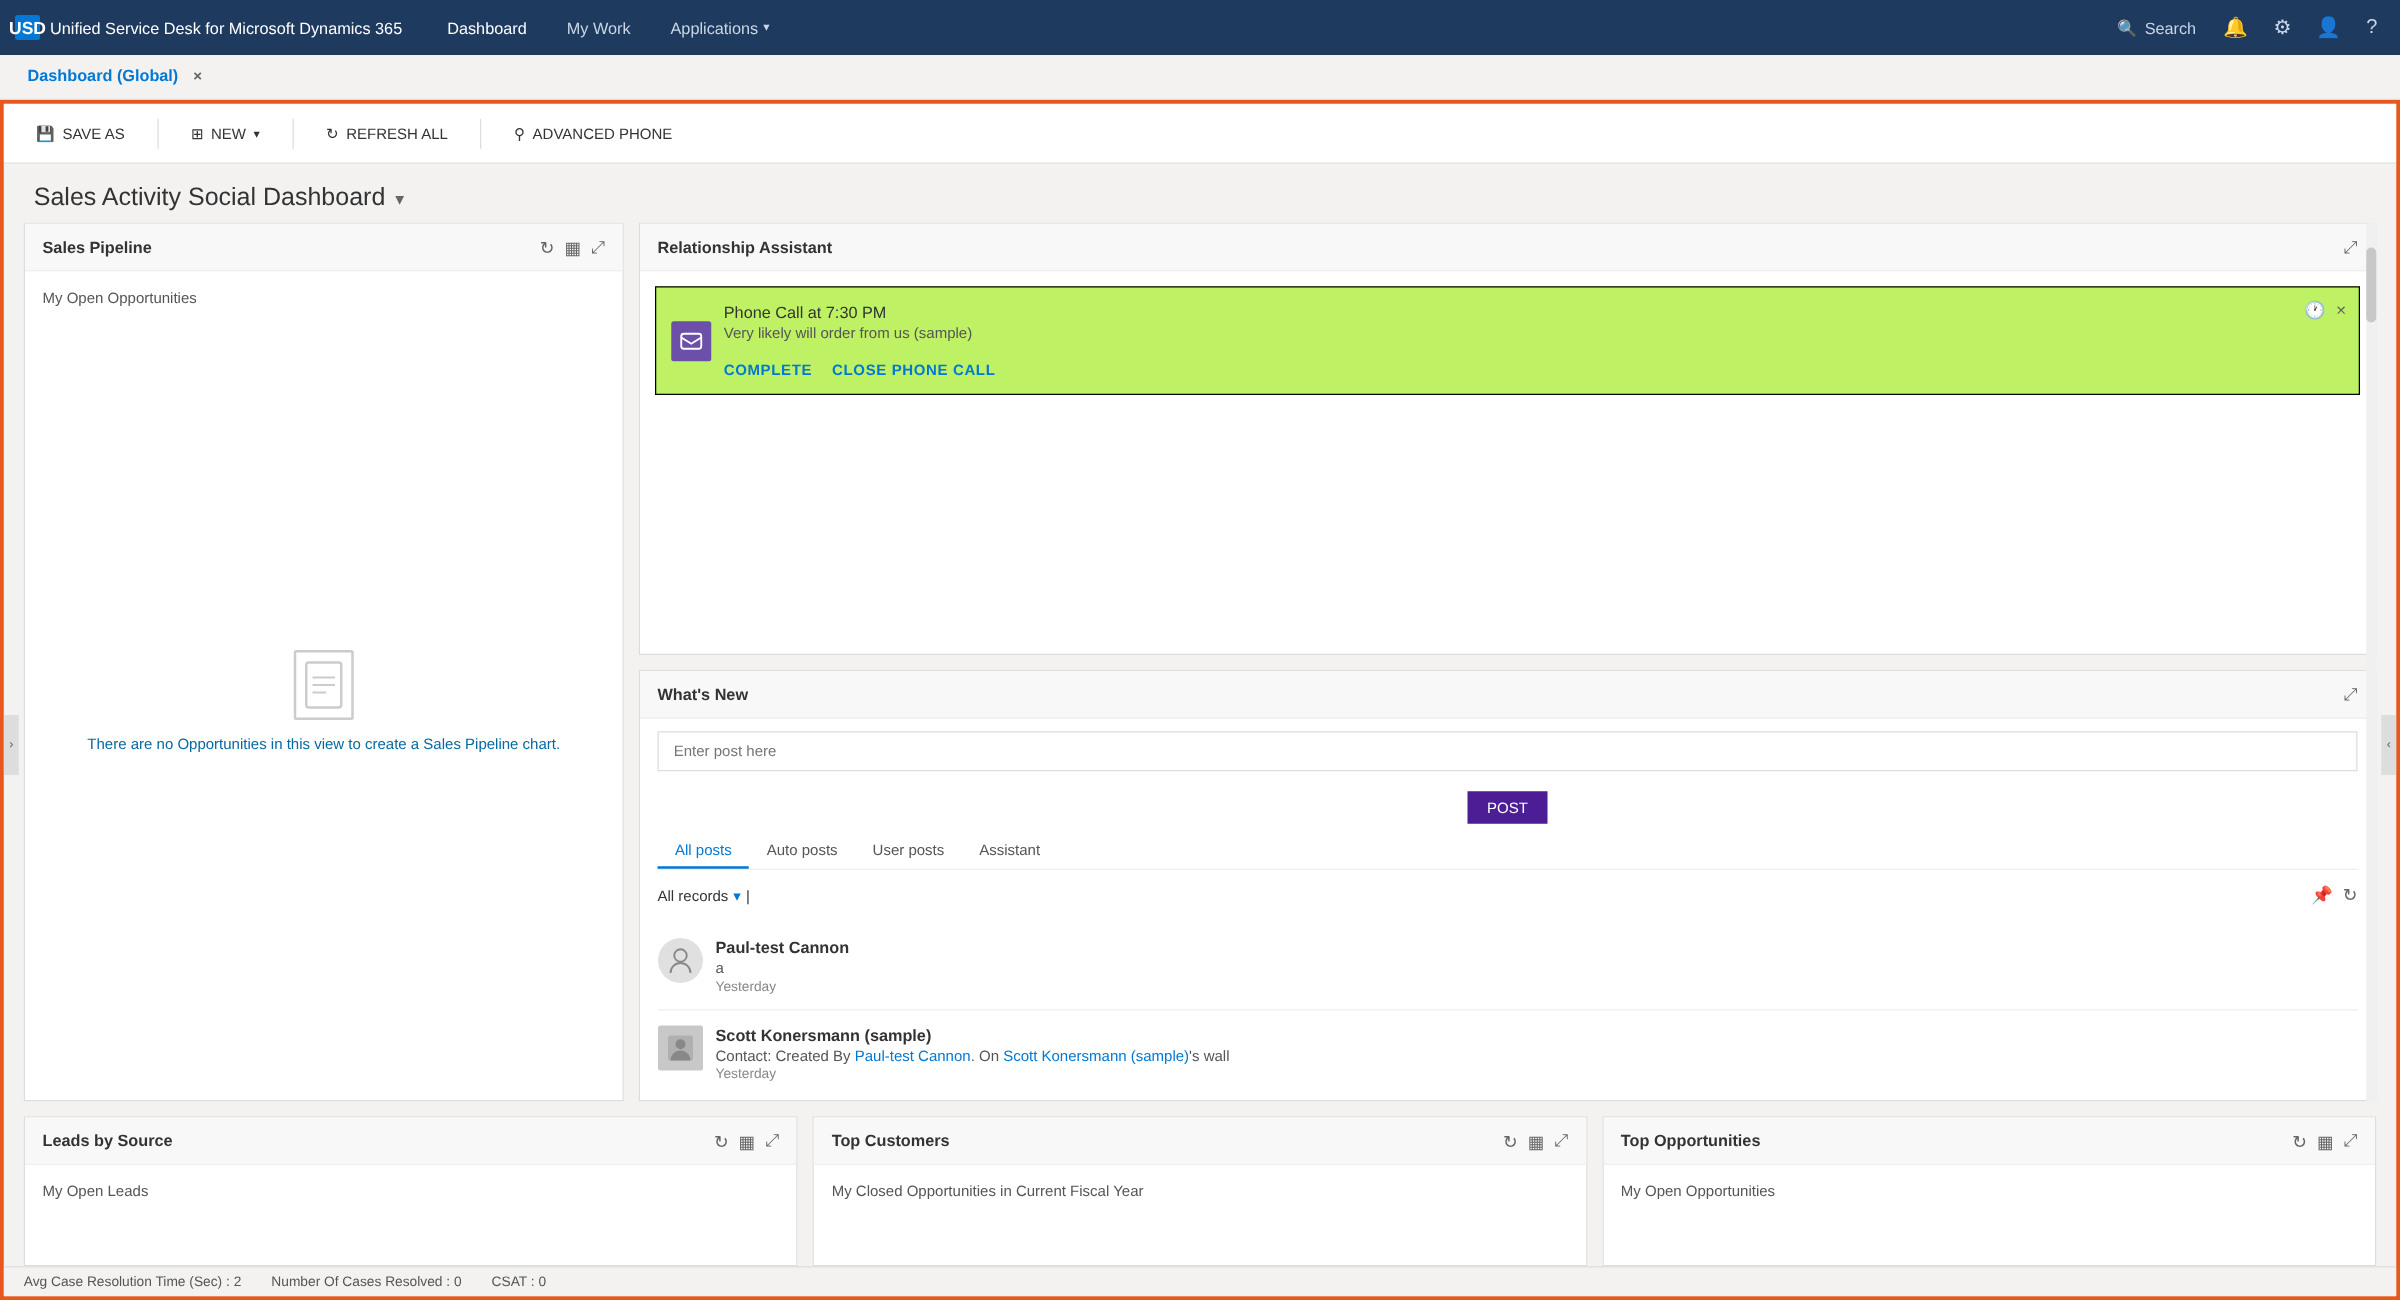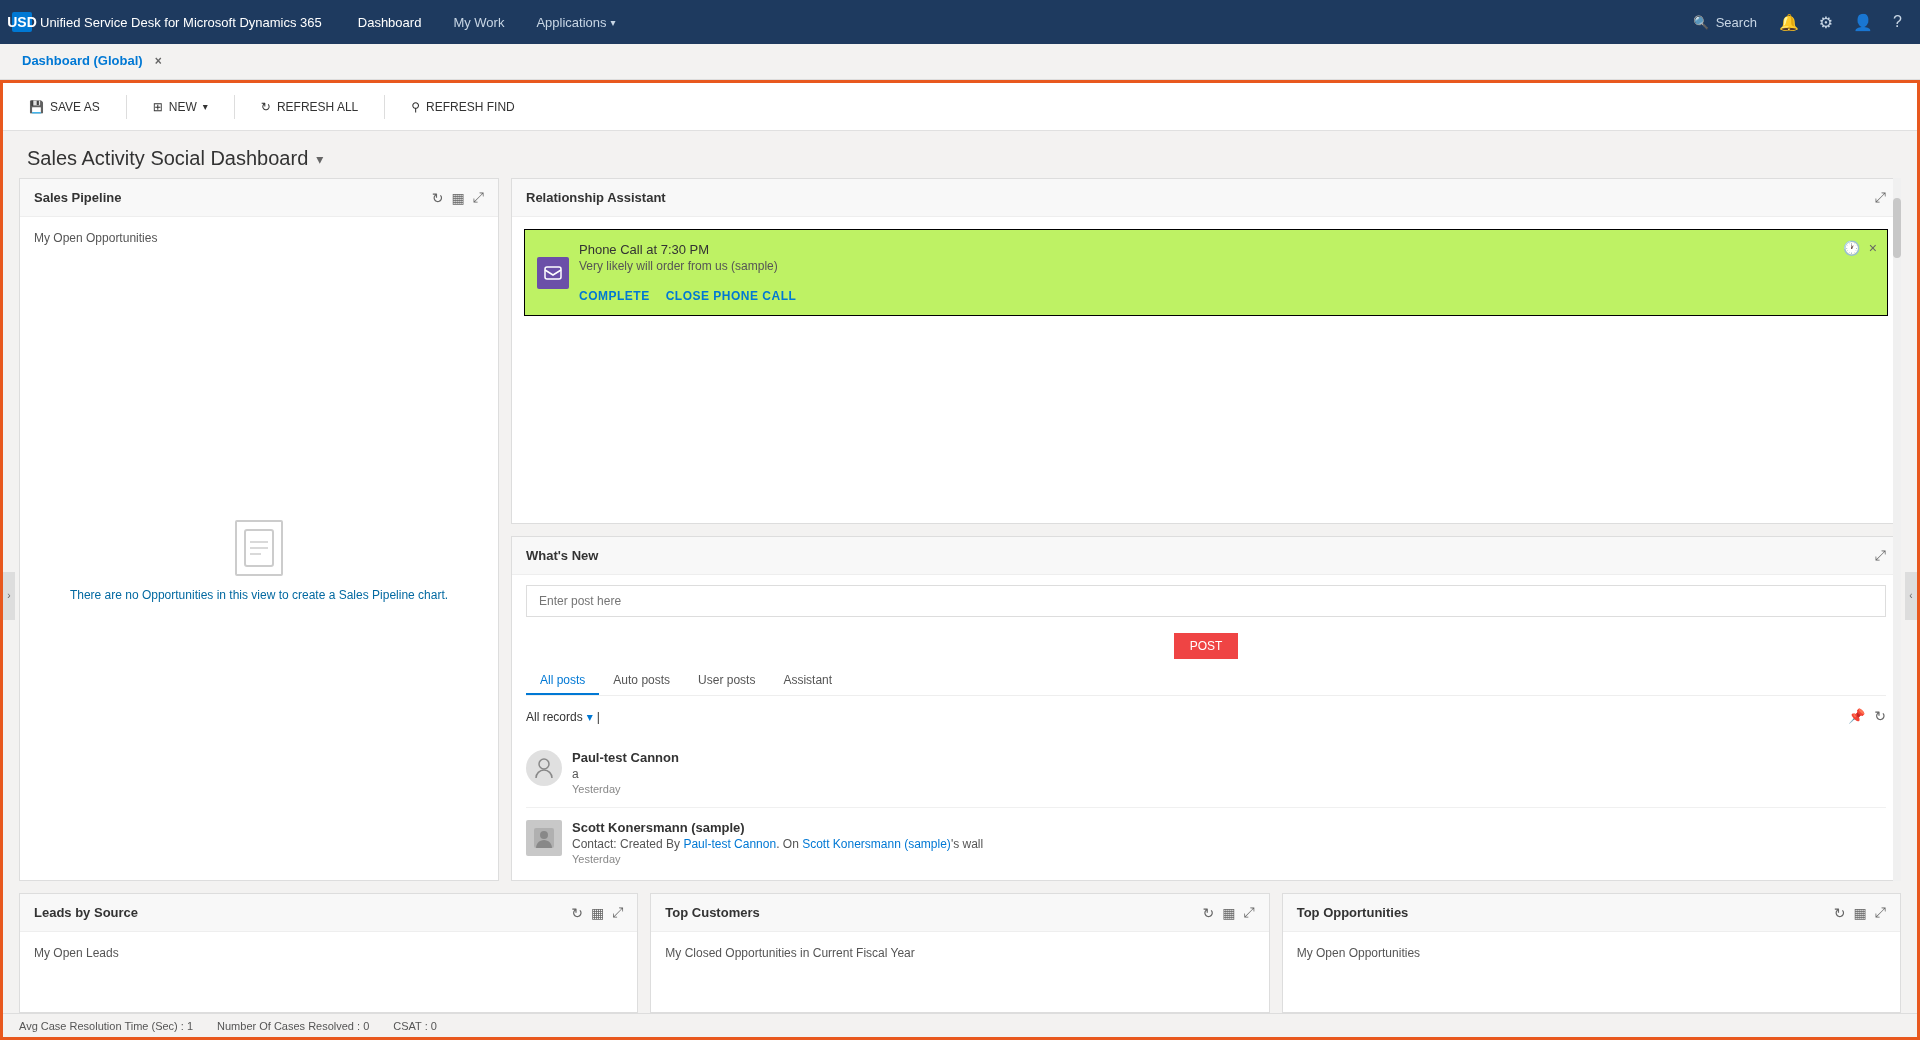--- a/index.html
+++ b/index.html
@@ -267,21 +267,21 @@
     .post-input {
       width: 100%;
       border: 1px solid #ddd;
       padding: 8px 12px;
       font-size: 12px;
       color: #888;
       outline: none;
       margin-bottom: 8px;
     }
     .post-btn {
-      background: #ef4444;
+      background: #4c1d95;
       color: white;
       border: none;
       padding: 6px 16px;
       font-size: 12px;
       cursor: pointer;
       float: right;
       font-weight: 500;
     }
     .post-tabs {
       display: flex;
@@ -482,21 +482,21 @@
       <span style="font-size:10px;">▾</span>
     </button>
     <div class="toolbar-sep"></div>
     <button class="toolbar-btn">
       <span>↻</span>
       <span>REFRESH ALL</span>
     </button>
     <div class="toolbar-sep"></div>
     <button class="toolbar-btn">
       <span>⚲</span>
-      <span>REFRESH FIND</span>
+      <span>ADVANCED PHONE</span>
     </button>
   </div>
 
   <div class="dashboard-header">
     <span>Sales Activity Social Dashboard</span>
     <span class="dropdown-arrow">▾</span>
   </div>
 
   <div class="main-area-wrapper">
 
@@ -676,17 +676,17 @@
             <div class="widget-subtitle">My Open Opportunities</div>
           </div>
         </div>
       </div>
     </div>
 
     <div class="right-collapse">‹</div>
   </div>
 
   <div class="status-bar">
-    <span>Avg Case Resolution Time (Sec) :  1</span>
+    <span>Avg Case Resolution Time (Sec) :  2</span>
     <span>Number Of Cases Resolved :  0</span>
     <span>CSAT :  0</span>
   </div>
 </div>
 
 </body></html>

